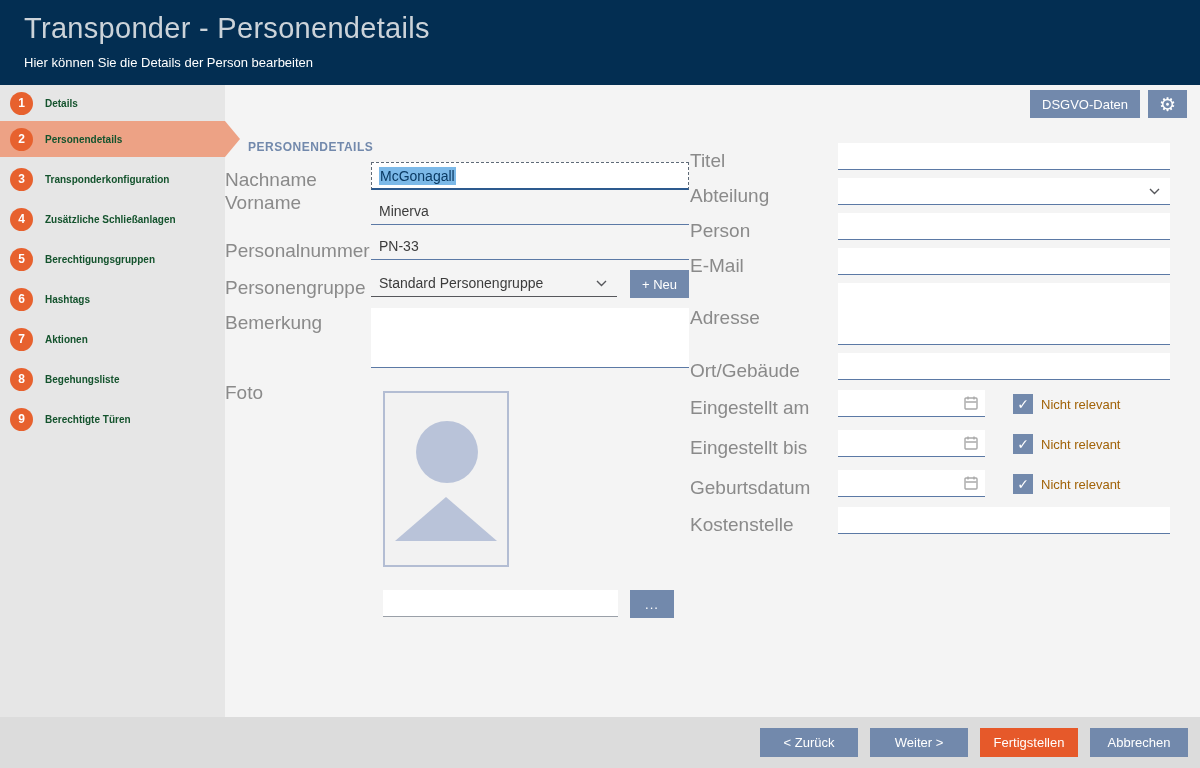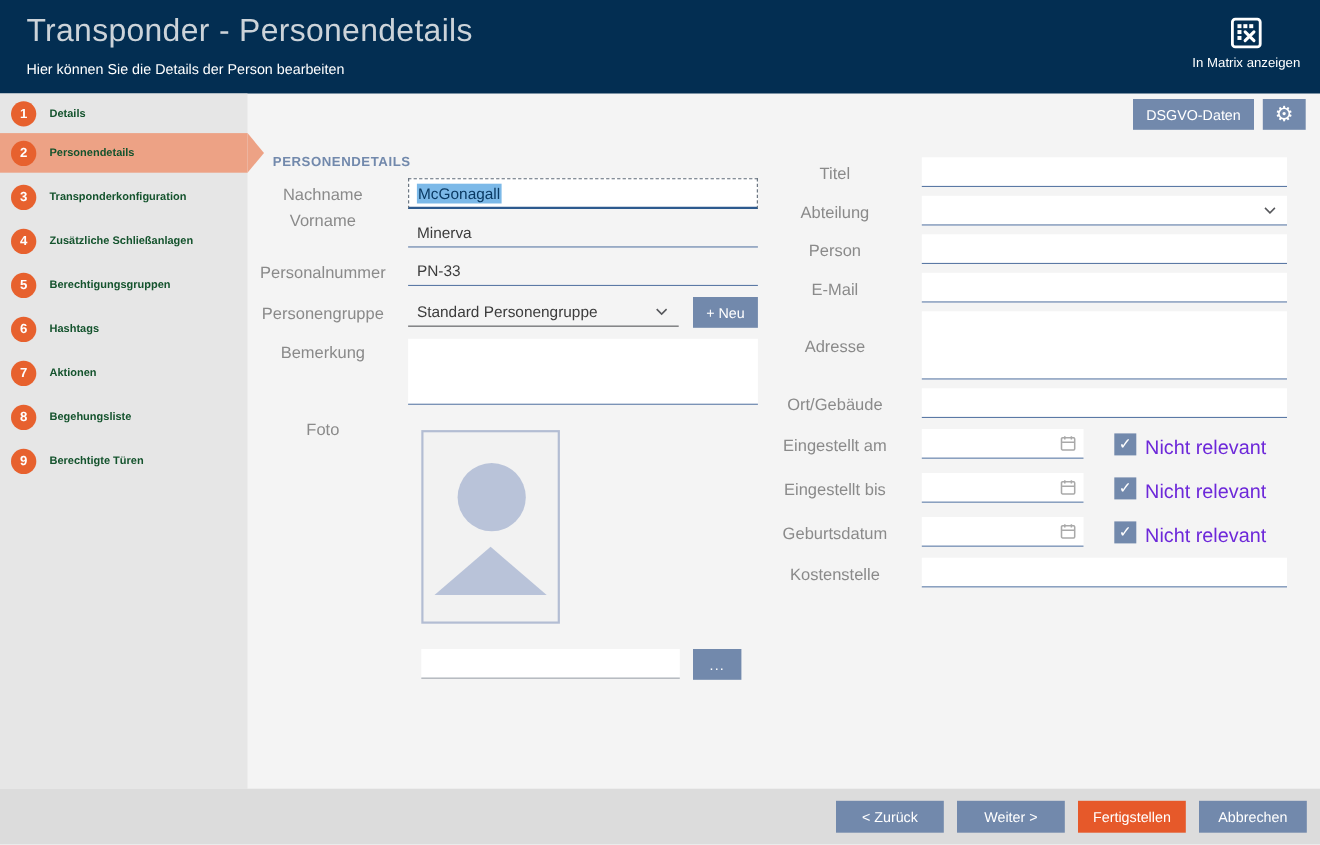--- a/index.html
+++ b/index.html
@@ -35,21 +35,21 @@
   #btn-next { left:870px; top:728px; width:98px; }
   #btn-finish { left:980px; top:728px; width:98px; }
   #btn-cancel { left:1090px; top:728px; width:98px; }
 
   
   #btn-dsgvo { left:1030px; top:90px; width:110px; height:28px; }
   #btn-gear { position:absolute; left:1148px; top:90px; width:39px; height:28px; background:#7289ac; color:#fff;
               display:flex; align-items:center; justify-content:center; cursor:pointer; font-family:"DejaVu Sans",sans-serif; font-size:19px; }
 
   
-  .flabel { position:absolute; font-size:15px; color:#8a8a8a; text-align:center; white-space:nowrap; }
+  .flabel { position:absolute; font-size:19px; color:#8a8a8a; text-align:left; white-space:nowrap; }
   .lab-left { left:225px; width:137px; }
   .lab-right { left:690px; width:138px; }
   .section-title { position:absolute; left:248px; top:140px; font-size:12px; font-weight:bold; color:#7289ac; letter-spacing:.5px; }
 
   .tinput { position:absolute; height:27px; background:#ffffff; border:none; border-bottom:1px solid #5b79a5;
             font-size:14px; color:#3c3c3c; padding:0 8px; font-family:"Liberation Sans",sans-serif; }
   .tinput.flat { background:transparent; }
   .tarea { position:absolute; background:#ffffff; border:none; border-bottom:1px solid #5b79a5; resize:none;
            font-size:14px; color:#3c3c3c; padding:4px 8px; font-family:"Liberation Sans",sans-serif; }
   .selectbox { position:absolute; height:27px; border-bottom:1px solid #56575b; background:transparent;
@@ -69,48 +69,34 @@
                 border-left:51px solid transparent; border-right:51px solid transparent; border-bottom:44px solid #b9c3d9; }
 
   .browse-btn { position:absolute; background:#7289ac; color:#fff; display:flex; align-items:center; justify-content:center;
                 font-size:13px; cursor:pointer; letter-spacing:1px; }
 
   
   .date-input { position:absolute; width:147px; height:27px; background:#ffffff; border-bottom:1px solid #5b79a5; }
   .cal-icon { position:absolute; right:6px; top:5px; }
   .checkbox { position:absolute; width:20px; height:20px; background:#7289ac; display:flex; align-items:center; justify-content:center; cursor:pointer; }
   .checkbox::before { content:"✓"; color:#ffffff; font-size:14px; font-weight:bold; font-family:"DejaVu Sans",sans-serif; }
-  .cb-label { position:absolute; font-size:18px; color:#6d28d9; white-space:nowrap; }
+  .cb-label { position:absolute; font-size:13px; color:#a16207; white-space:nowrap; }
 
   svg { display:block; }
 </style>
 </head>
 <body>
 
 <div id="app">
 
   <div class="header">
     <div class="header-title">Transponder - Personendetails</div>
     <div class="header-sub">Hier können Sie die Details der Person bearbeiten</div>
 
 
-    <div class="header-action" id="action-matrix">
-      <span class="icon-wrap">
-        <svg width="30" height="30" viewBox="0 0 28 28" fill="none">
-          <rect x="2.2" y="2.2" width="23.6" height="23.6" rx="2.5" stroke="#ffffff" stroke-width="2.4"></rect>
-          <rect x="6.5" y="6.5" width="3.4" height="3.4" fill="#ffffff"></rect>
-          <rect x="11.5" y="6.5" width="3.4" height="3.4" fill="#ffffff"></rect>
-          <rect x="16.5" y="6.5" width="3.4" height="3.4" fill="#ffffff"></rect>
-          <rect x="6.5" y="11.5" width="3.4" height="3.4" fill="#ffffff"></rect>
-          <rect x="6.5" y="16.5" width="3.4" height="3.4" fill="#ffffff"></rect>
-          <path d="M13 13 L20.5 20.5 M20.5 13 L13 20.5" stroke="#ffffff" stroke-width="2.6" stroke-linecap="round"></path>
-        </svg>
-      </span>
-      <span class="action-label">In Matrix anzeigen</span>
-    </div>
   </div>
 
   <div class="sidebar">
     <div class="nav-item" style="top:0px">
       <span class="nav-num">1</span>
       <span class="nav-label">Details</span>
     </div>
     <div class="nav-item active" style="top:36px">
       <span class="nav-num">2</span>
       <span class="nav-label">Personendetails</span>

